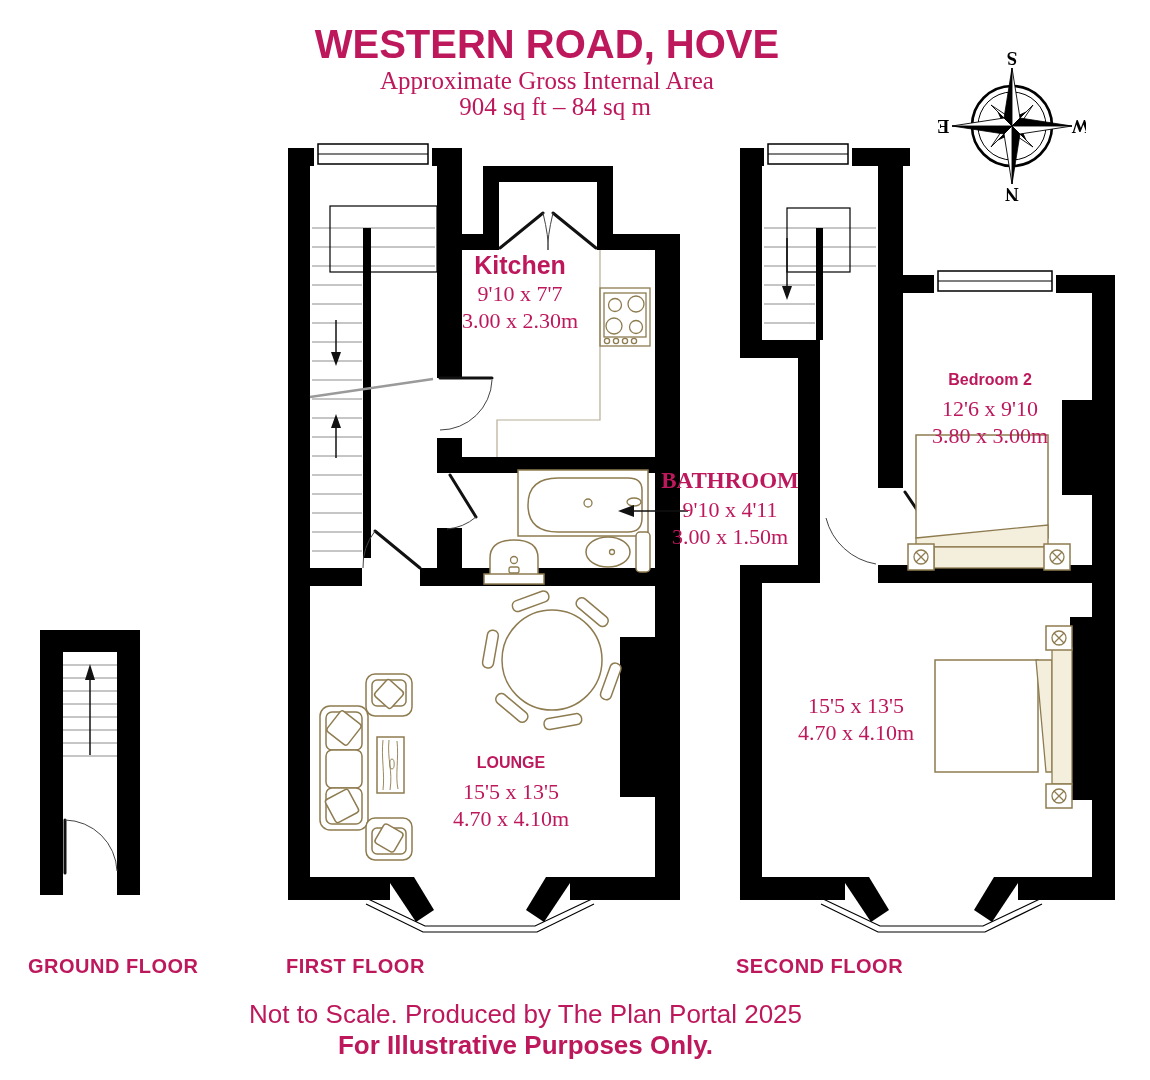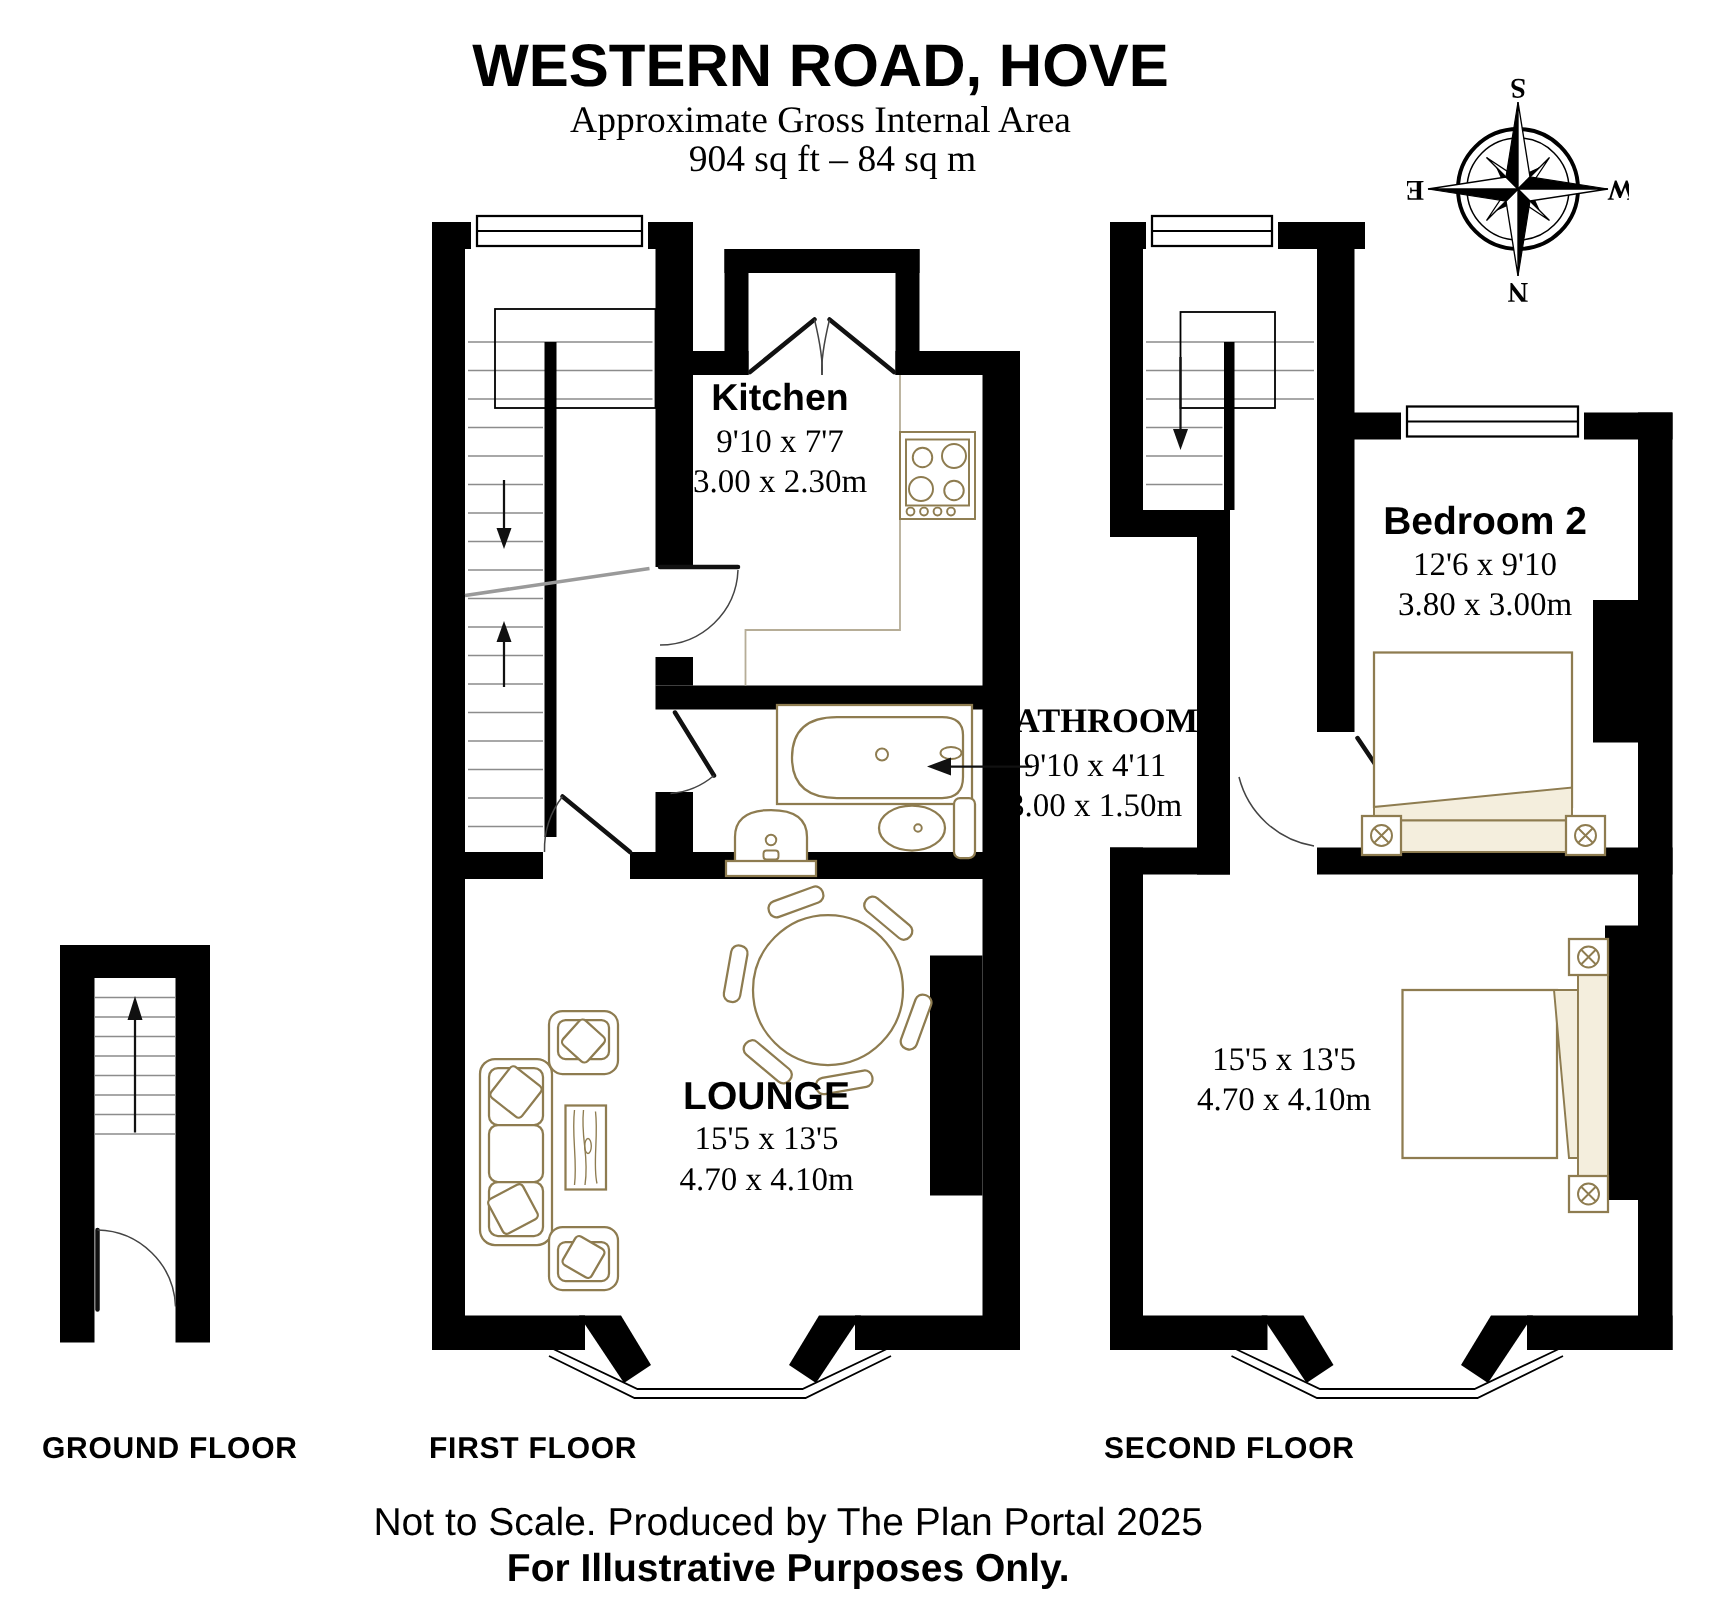--- a/index.html
+++ b/index.html
@@ -1,17 +1,17 @@
 <!DOCTYPE html>
 <html style="--wall: #000000; --tan: #8e7c50; --cream: #f4eedd;"><head>
 <meta charset="utf-8">
 <style>
   html,body{margin:0;padding:0;background:#fff;}
   .page{position:relative;width:1150px;height:1080px;background:#fff;overflow:hidden;
-        font-family:"Liberation Sans",sans-serif;color:#000000;}
+        font-family:"Liberation Sans",sans-serif;color:#be185d;}
   
   .header{position:absolute;left:0;top:22px;width:1150px;box-sizing:border-box;
           padding-right:56px;text-align:center;}
   .hdr-title{font-weight:bold;font-size:40px;line-height:44px;letter-spacing:0;}
   .serif{font-family:"Liberation Serif",serif;}
   .hdr-sub{font-size:25px;line-height:26px;margin-top:2px;}
   .hdr-area{font-size:25px;line-height:26px;padding-left:16px;}
   
   .plan{position:absolute;}
   .wall{fill:var(--wall,#000);stroke:none;}
@@ -24,21 +24,21 @@
   .arc{fill:none;stroke:#444;stroke-width:1;}
   .arrow{stroke:#111;stroke-width:1.5;fill:none;}
   .ahead{fill:#111;stroke:none;}
   .fur{fill:#fff;stroke:var(--tan,#8e7c50);stroke-width:1.5;}
   .furn{fill:none;stroke:var(--tan,#8e7c50);stroke-width:1.3;}
   .cream{fill:var(--cream,#f4eedd);stroke:var(--tan,#8e7c50);stroke-width:1.3;}
   .ctr{fill:none;stroke:#b6ad97;stroke-width:1.2;}
   
   .room-label{position:absolute;text-align:center;}
   .room-name{font-weight:bold;font-size:25px;line-height:30px;font-family:"Liberation Sans",sans-serif;}
-  .room-name.big{font-size:26px;}
+  .room-name.big{font-size:16px;margin-top:33px;}
   .room-name.sm{font-size:23px;font-family:Liberation Serif, serif;}
   .room-dim{font-family:"Liberation Serif",serif;font-size:22px;line-height:27px;}
   .floor-label{position:absolute;font-weight:bold;font-size:20px;letter-spacing:.5px;
                font-family:Liberation Sans, sans-serif;}
   .footer-line{position:absolute;left:0;width:1051px;text-align:center;font-size:26px;}
   .footer-bold{font-weight:bold;}
   
   .compass{position:absolute;left:938px;top:46px;width:148px;height:160px;}
   .cring{fill:none;stroke:#000;stroke-width:2.6;}
   .cringt{fill:none;stroke:#000;stroke-width:1;}

